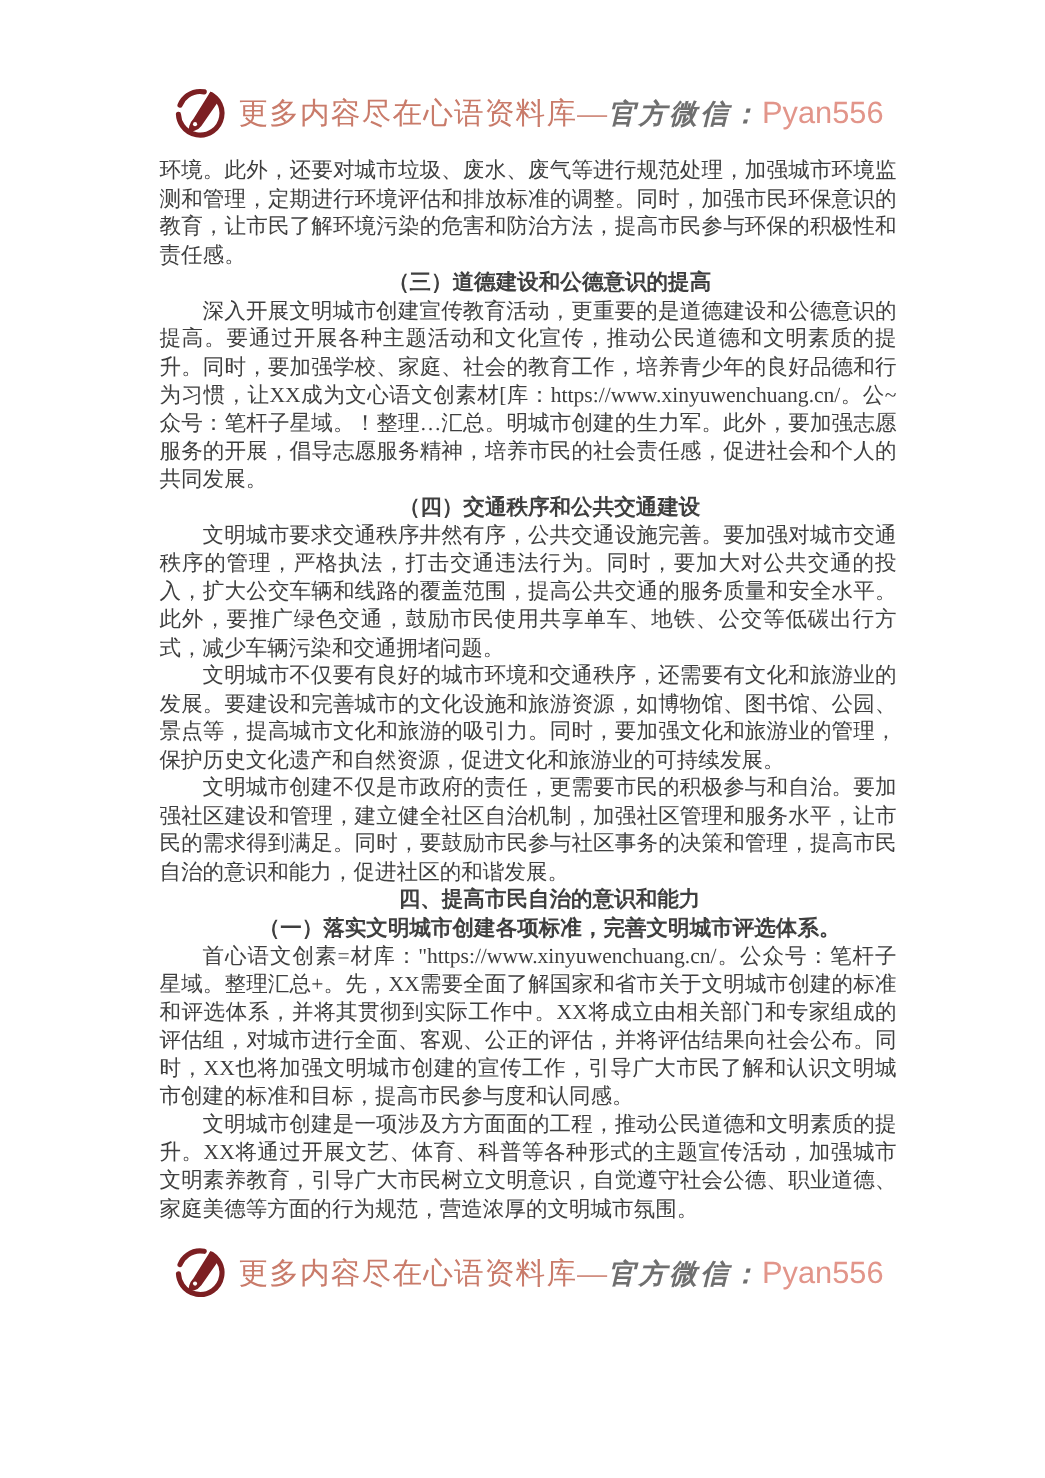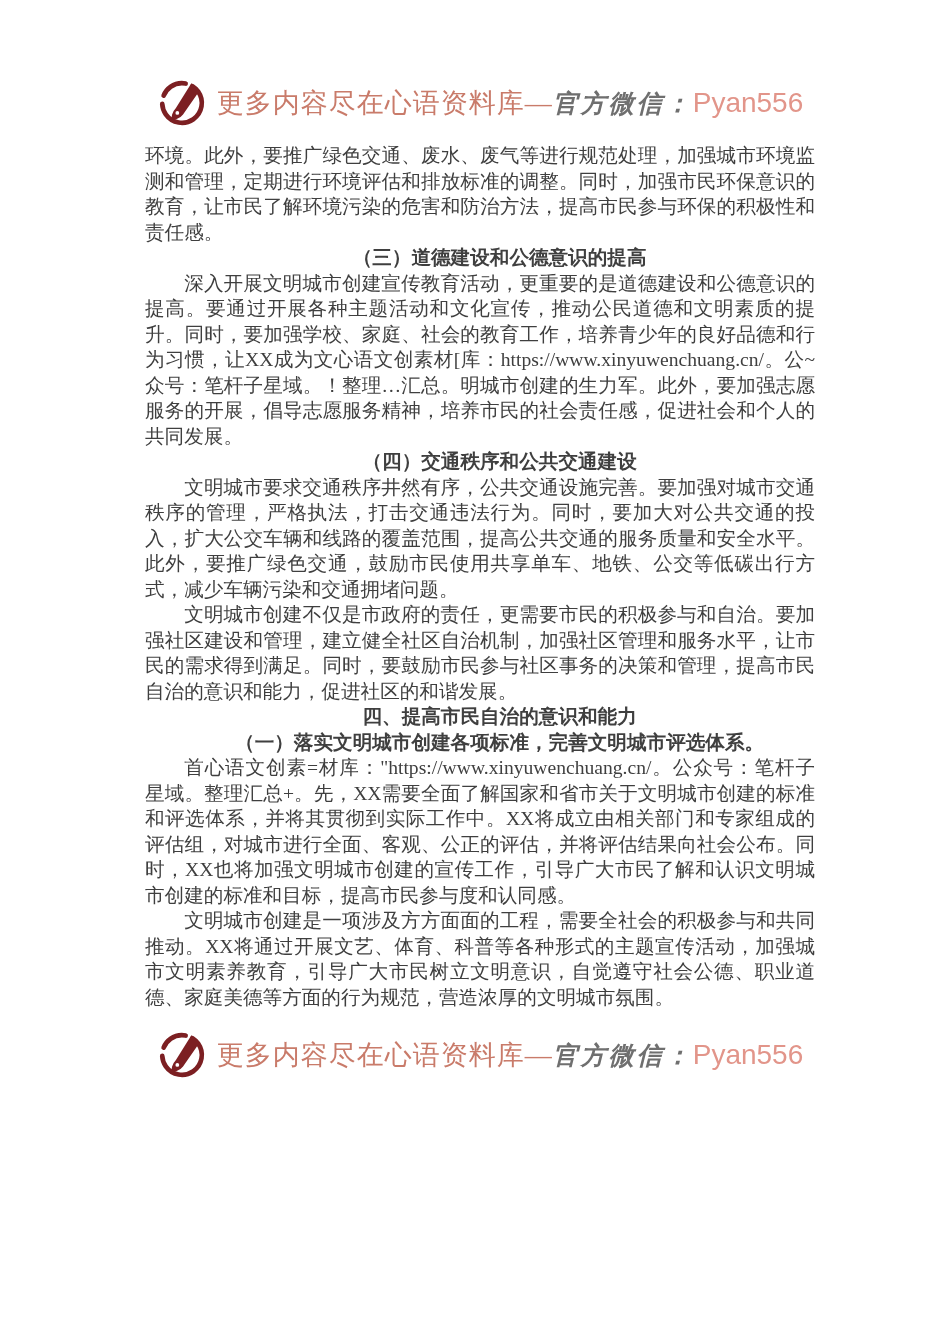--- a/index.html
+++ b/index.html
@@ -88,30 +88,31 @@
       <circle cx="19.5" cy="33.5" r="1.8" fill="#ffffff"></circle>
       <circle cx="9" cy="14" r="1.2" fill="currentColor" opacity="0.55"></circle>
       <circle cx="40" cy="35" r="1.2" fill="currentColor" opacity="0.55"></circle>
     </svg>
     <span class="wm-text">
       <span class="wm-brand">更多内容尽在心语资料库—</span><span class="wm-label">官方微信：</span><span class="wm-id">Pyan556</span>
     </span>
   </header>
 
   <main class="doc">
-      <p class="para">环境。此外，要推广绿色交通、废水、废气等进行规范处理，加强城市环境监测和管理，定期进行环境评估和排放标准的调整。同时，加强市民环保意识的教育，让市民了解环境污染的危害和防治方法，提高市民参与环保的积极性和责任感。</p>
+      <p class="para">环境。此外，还要对城市垃圾、废水、废气等进行规范处理，加强城市环境监测和管理，定期进行环境评估和排放标准的调整。同时，加强市民环保意识的教育，让市民了解环境污染的危害和防治方法，提高市民参与环保的积极性和责任感。</p>
       <p class="heading">（三）道德建设和公德意识的提高</p>
       <p class="para indent">深入开展文明城市创建宣传教育活动，更重要的是道德建设和公德意识的提高。要通过开展各种主题活动和文化宣传，推动公民道德和文明素质的提升。同时，要加强学校、家庭、社会的教育工作，培养青少年的良好品德和行为习惯，让XX成为文心语文创素材[库：https://www.xinyuwenchuang.cn/。公~众号：笔杆子星域。！整理…汇总。明城市创建的生力军。此外，要加强志愿服务的开展，倡导志愿服务精神，培养市民的社会责任感，促进社会和个人的共同发展。</p>
       <p class="heading">（四）交通秩序和公共交通建设</p>
       <p class="para indent">文明城市要求交通秩序井然有序，公共交通设施完善。要加强对城市交通秩序的管理，严格执法，打击交通违法行为。同时，要加大对公共交通的投入，扩大公交车辆和线路的覆盖范围，提高公共交通的服务质量和安全水平。此外，要推广绿色交通，鼓励市民使用共享单车、地铁、公交等低碳出行方式，减少车辆污染和交通拥堵问题。</p>
+      <p class="para indent">文明城市不仅要有良好的城市环境和交通秩序，还需要有文化和旅游业的发展。要建设和完善城市的文化设施和旅游资源，如博物馆、图书馆、公园、景点等，提高城市文化和旅游的吸引力。同时，要加强文化和旅游业的管理，保护历史文化遗产和自然资源，促进文化和旅游业的可持续发展。</p>
       <p class="para indent">文明城市创建不仅是市政府的责任，更需要市民的积极参与和自治。要加强社区建设和管理，建立健全社区自治机制，加强社区管理和服务水平，让市民的需求得到满足。同时，要鼓励市民参与社区事务的决策和管理，提高市民自治的意识和能力，促进社区的和谐发展。</p>
       <p class="heading">四、提高市民自治的意识和能力</p>
       <p class="heading">（一）落实文明城市创建各项标准，完善文明城市评选体系。</p>
       <p class="para indent">首心语文创素=材库："https://www.xinyuwenchuang.cn/。公众号：笔杆子星域。整理汇总+。先，XX需要全面了解国家和省市关于文明城市创建的标准和评选体系，并将其贯彻到实际工作中。XX将成立由相关部门和专家组成的评估组，对城市进行全面、客观、公正的评估，并将评估结果向社会公布。同时，XX也将加强文明城市创建的宣传工作，引导广大市民了解和认识文明城市创建的标准和目标，提高市民参与度和认同感。</p>
-      <p class="para indent">文明城市创建是一项涉及方方面面的工程，需要全社会的积极参与和共同推动。XX将通过开展文艺、体育、科普等各种形式的主题宣传活动，加强城市文明素养教育，引导广大市民树立文明意识，自觉遵守社会公德、职业道德、家庭美德等方面的行为规范，营造浓厚的文明城市氛围。</p>
+      <p class="para indent">文明城市创建是一项涉及方方面面的工程，推动公民道德和文明素质的提升。XX将通过开展文艺、体育、科普等各种形式的主题宣传活动，加强城市文明素养教育，引导广大市民树立文明意识，自觉遵守社会公德、职业道德、家庭美德等方面的行为规范，营造浓厚的文明城市氛围。</p>
     </main>
 
   <footer class="watermark bottom">
     <svg class="logo" viewBox="0 0 48 48" aria-hidden="true">
       <g transform="rotate(-35 24 24)">
         <circle cx="24" cy="24" r="19" fill="none" stroke="currentColor" stroke-width="4.5" stroke-dasharray="70 8 26 7" stroke-linecap="round"></circle>
       </g>
       <path d="M33 5 L41 12 L25 35 Q22.5 38.5 18.5 39.5 L13.5 40.5 L14.5 35 Q15.5 31.5 18 29 Z" fill="currentColor"></path>
       <circle cx="19.5" cy="33.5" r="1.8" fill="#ffffff"></circle>
       <circle cx="9" cy="14" r="1.2" fill="currentColor" opacity="0.55"></circle>

